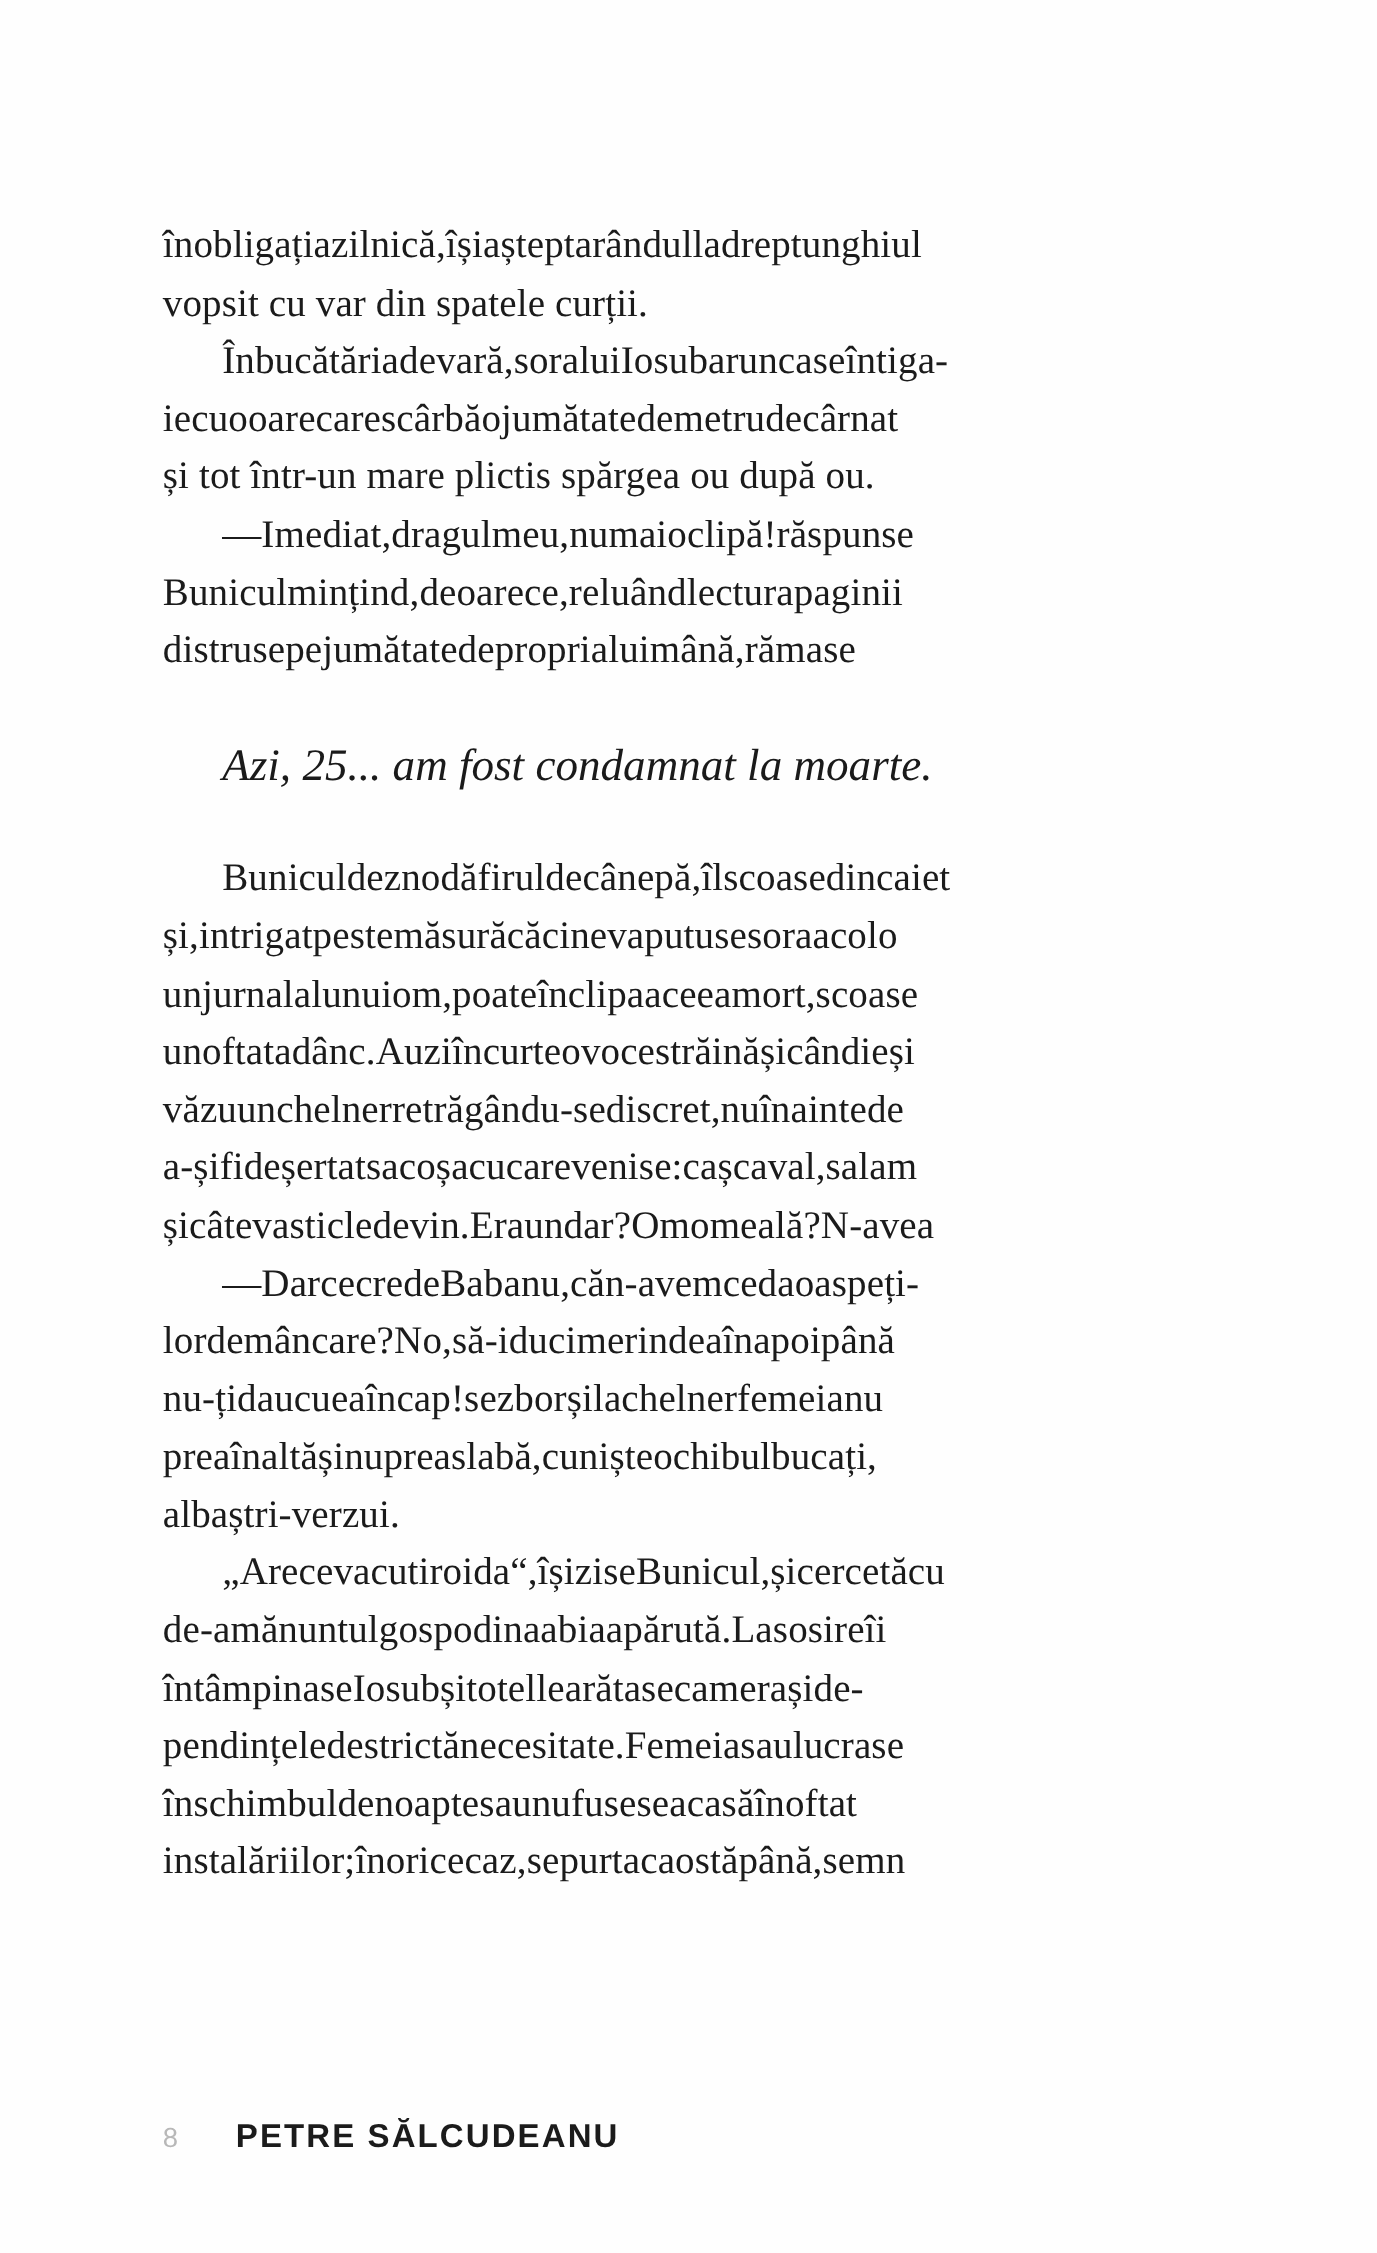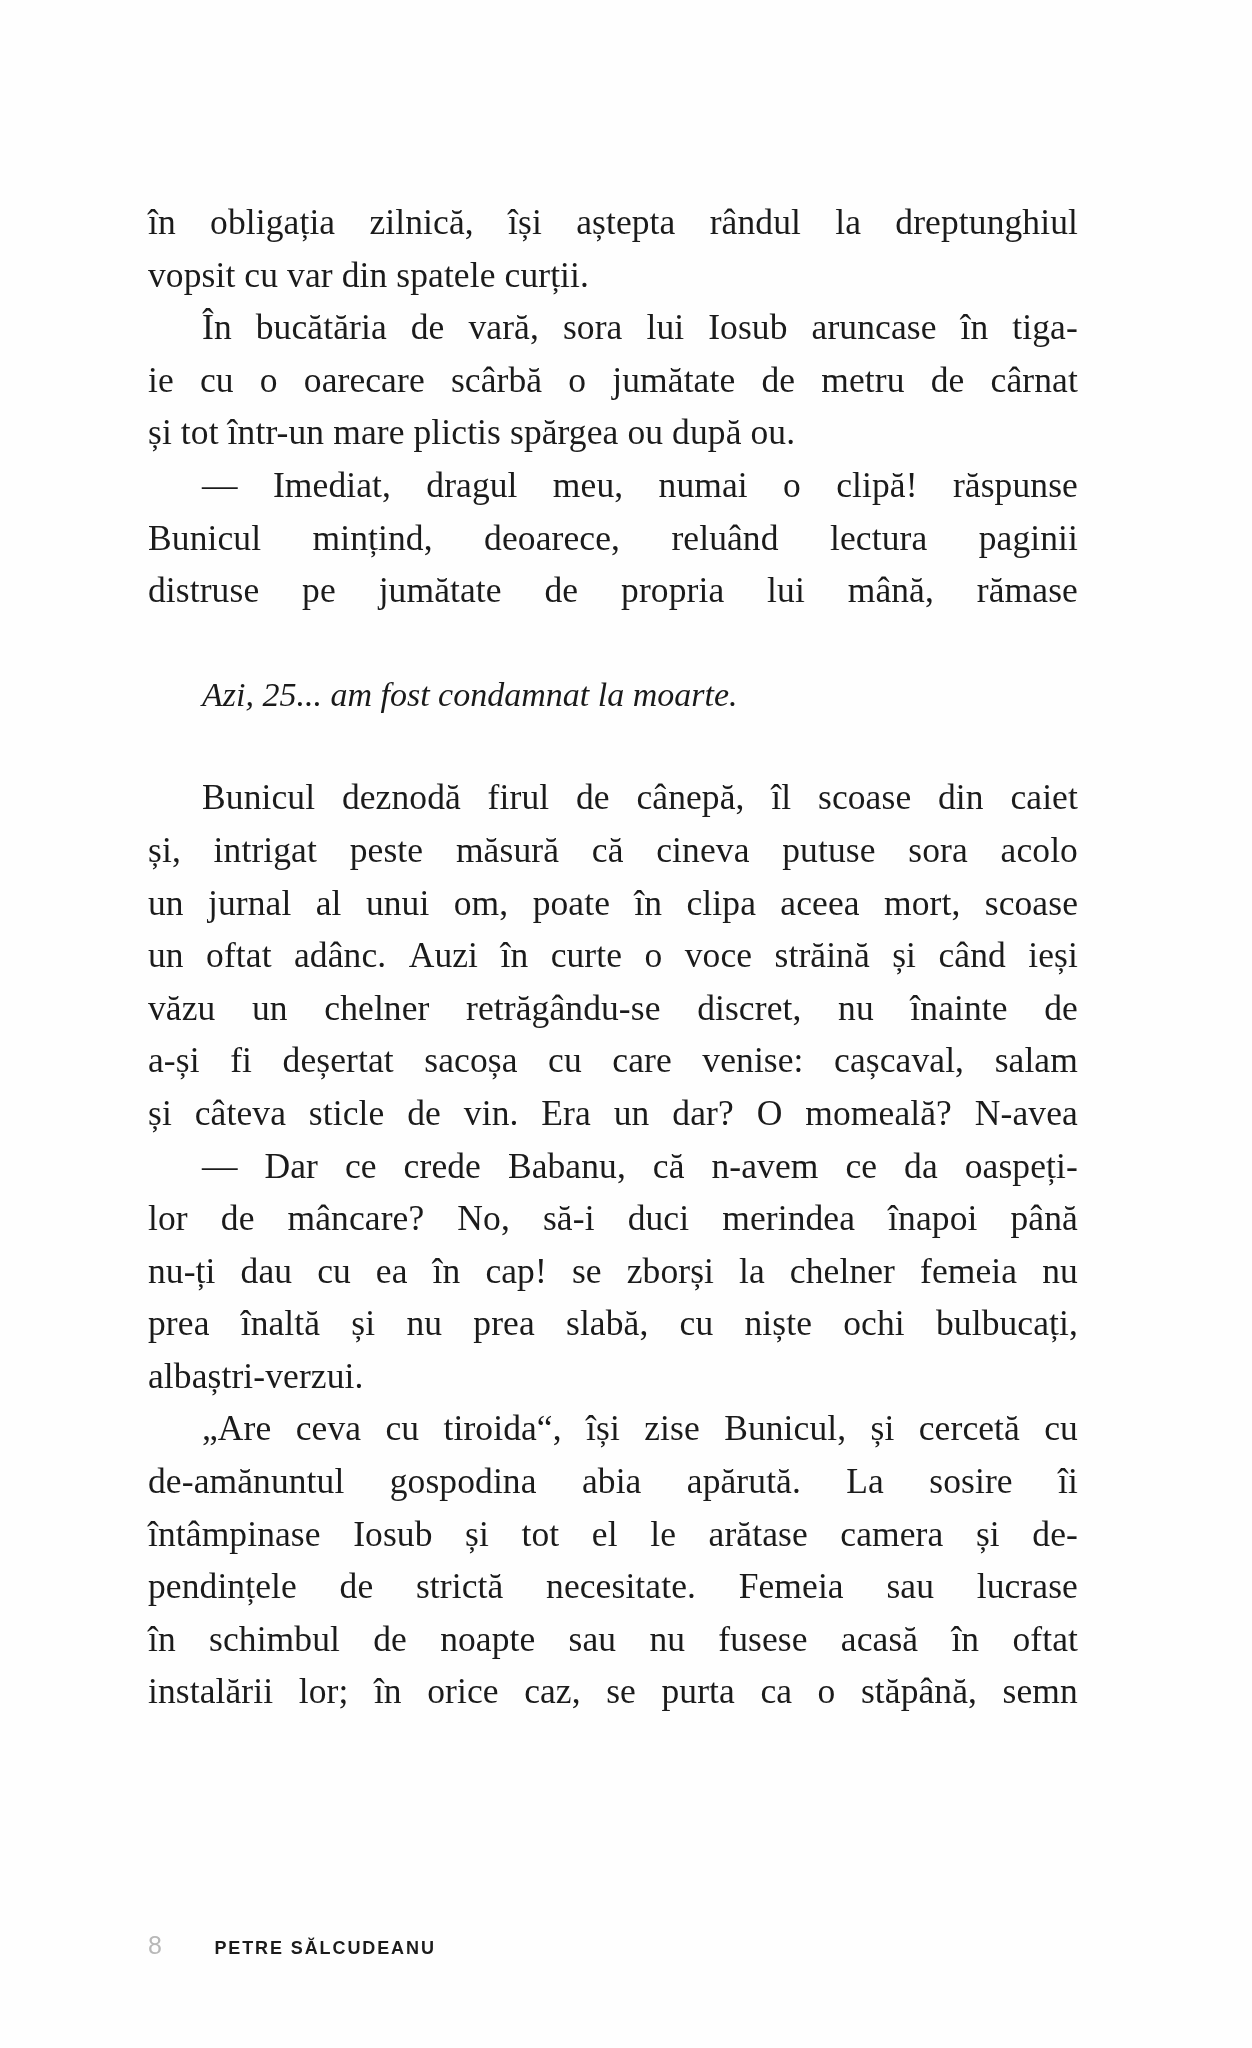--- a/index.html
+++ b/index.html
@@ -35,32 +35,32 @@
     font-size: 35.5px;
     line-height: 52.6px;
     letter-spacing: 0.1px;
     white-space: nowrap;
     color: #1b1b1b;
   }
 
   
   .line.just {
     display: flex;
-    justify-content: space-between;
+    justify-content: flex-start;
     white-space: normal;
   }
   .line.just > span {
     display: inline-block;
     white-space: pre;
   }
 
   .italic-line {
     display: block;
     font-style: italic;
-    font-size: 34px;
+    font-size: 41px;
     line-height: 52.6px;
     padding-left: 54px;
   }
 
   .spacer-lg { display: block; height: 52px; }
   .spacer-md { display: block; height: 50px; }
 
   
   .footer {
     position: absolute;
@@ -71,21 +71,21 @@
     gap: 52px;
   }
   .folio {
     font-family: "Liberation Sans", "DejaVu Sans", sans-serif;
     font-size: 25px;
     color: #b8b8b8;
     letter-spacing: 0.5px;
   }
   .running-head {
     font-family: "Liberation Sans", "DejaVu Sans", sans-serif;
-    font-size: 18px;
+    font-size: 30px;
     font-weight: 700;
     letter-spacing: 1.9px;
     color: #1b1b1b;
   }
 </style>
 </head>
 <body>
 
 <div class="page">
 

